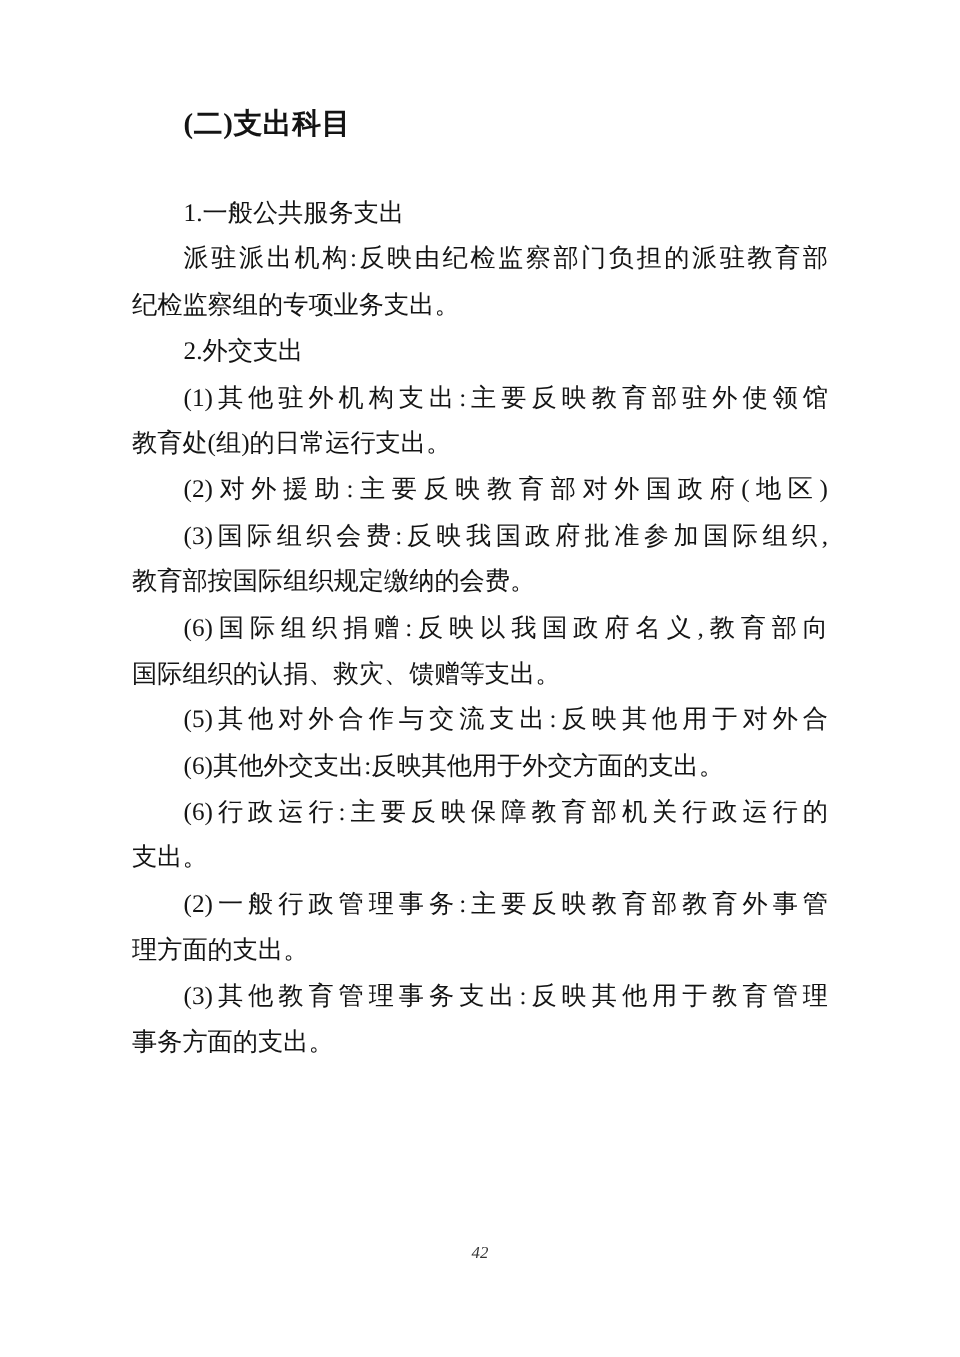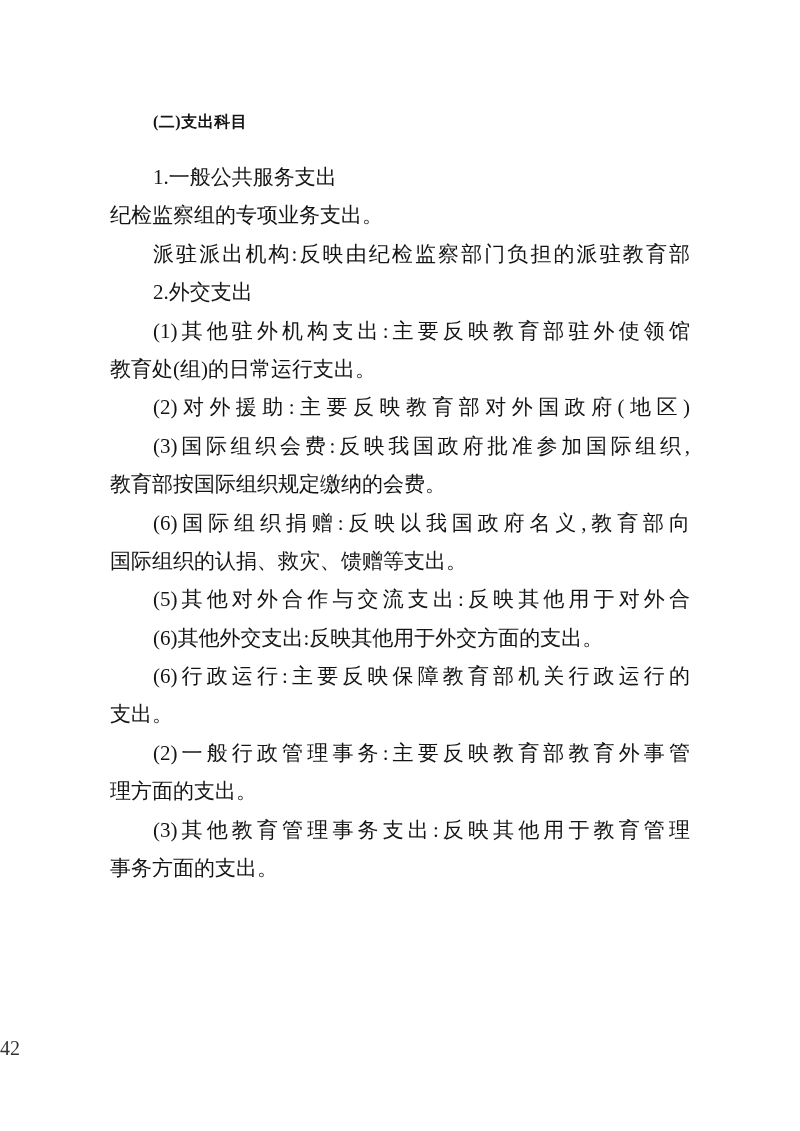--- a/index.html
+++ b/index.html
@@ -12,25 +12,25 @@
     width: 800px;
     height: 1131px;
     background: #ffffff;
     overflow: hidden;
     font-family: "Liberation Serif", "DejaVu Serif", serif;
     color: #141414;
   }
   .section-heading {
     position: absolute;
     left: 110px;
-    top: 106px;
+    top: 88px;
     width: 580px;
     padding-left: 43px;
     box-sizing: content-box;
-    font-size: 16px;
+    font-size: 24px;
     font-weight: bold;
     line-height: 32px;
     letter-spacing: 0.5px;
   }
   .body-text {
     position: absolute;
     left: 110px;
     top: 158px;
     width: 580px;
   }
@@ -50,36 +50,37 @@
   .line.fill {
     white-space: normal;
     text-align: justify;
     text-align-last: justify;
   }
   .page-number {
     position: absolute;
     left: 0;
     top: 1037px;
     width: 800px;
-    text-align: left;
-    font-size: 20px;
+    text-align: center;
+    font-size: 14px;
     color: #333333;
+    font-style: italic;
   }
 </style>
 </head>
 <body>
 
 <div class="page">
 
   <div class="section-heading">(二)支出科目</div>
 
   <div class="body-text">
       <div class="line indent">1.一般公共服务支出</div>
+      <div class="line indent fill">派驻派出机构:反映由纪检监察部门负担的派驻教育部</div>
       <div class="line">纪检监察组的专项业务支出。</div>
-      <div class="line indent fill">派驻派出机构:反映由纪检监察部门负担的派驻教育部</div>
       <div class="line indent">2.外交支出</div>
       <div class="line indent fill">(1)其他驻外机构支出:主要反映教育部驻外使领馆</div>
       <div class="line">教育处(组)的日常运行支出。</div>
       <div class="line indent fill">(2)对外援助:主要反映教育部对外国政府(地区)</div>
       <div class="line indent fill">(3)国际组织会费:反映我国政府批准参加国际组织,</div>
       <div class="line">教育部按国际组织规定缴纳的会费。</div>
       <div class="line indent fill">(6)国际组织捐赠:反映以我国政府名义,教育部向</div>
       <div class="line">国际组织的认捐、救灾、馈赠等支出。</div>
       <div class="line indent fill">(5)其他对外合作与交流支出:反映其他用于对外合</div>
       <div class="line indent">(6)其他外交支出:反映其他用于外交方面的支出。</div>

